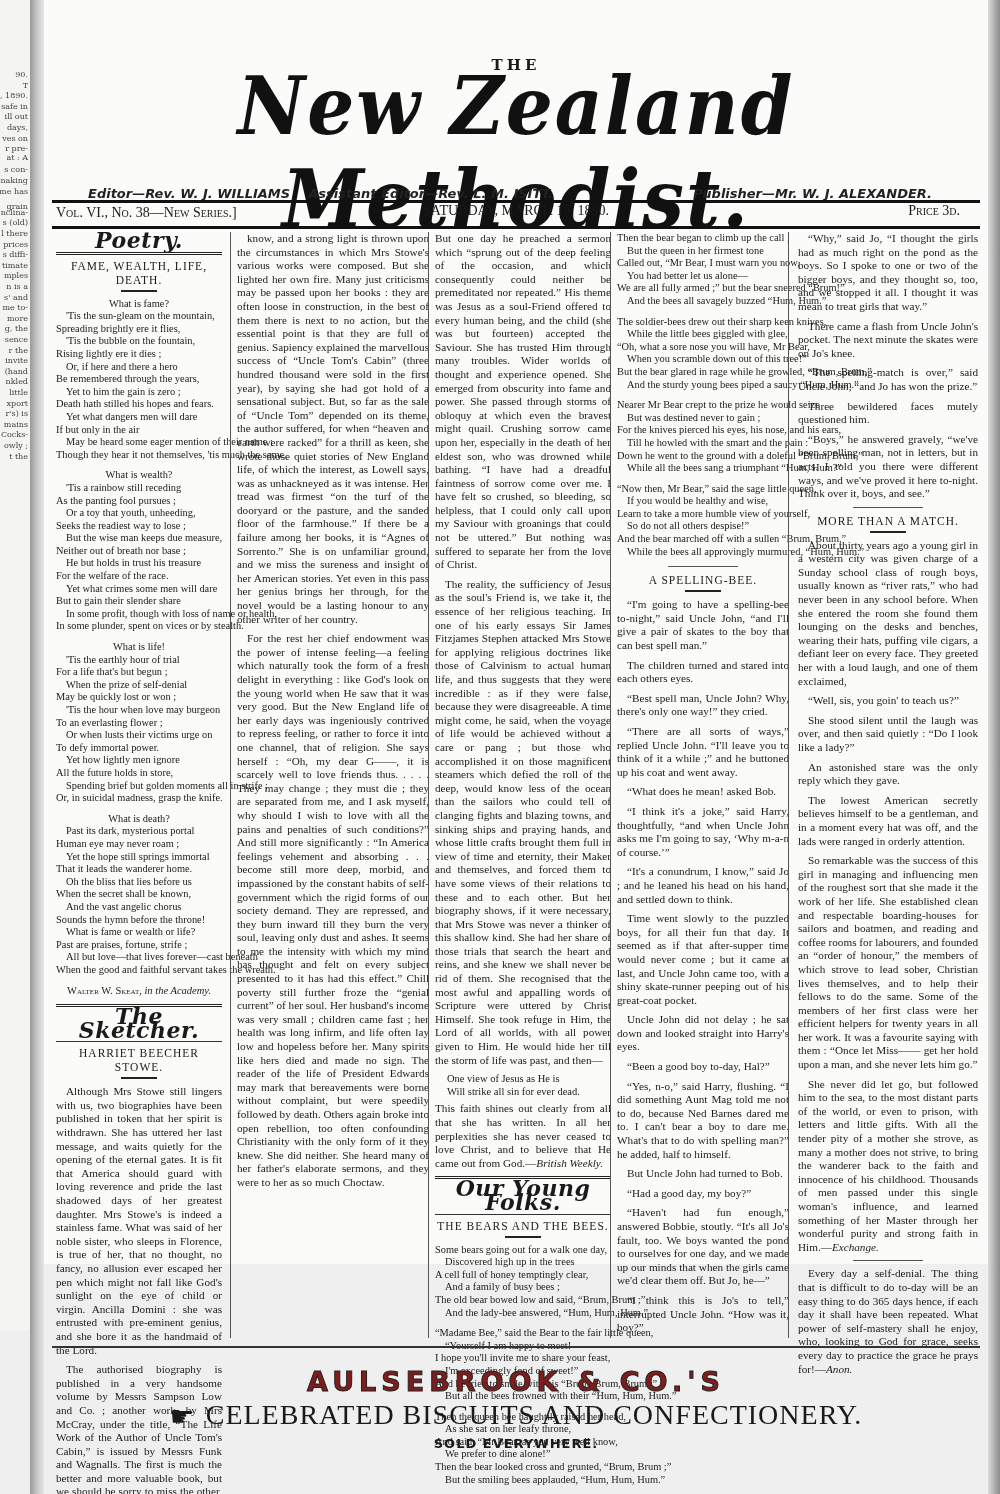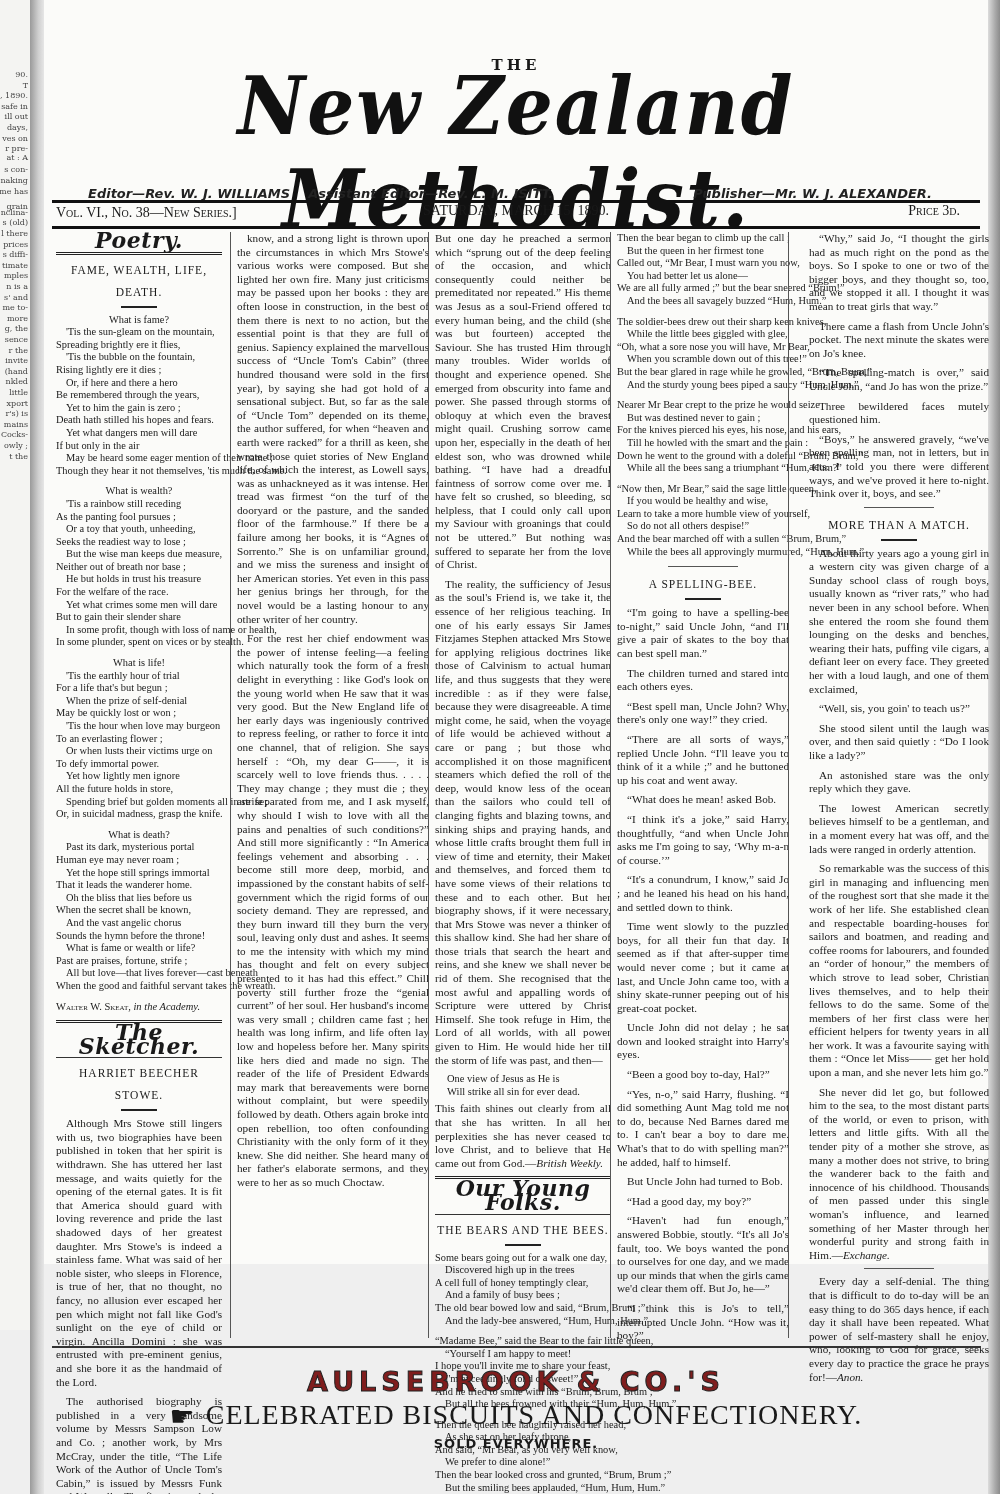--- a/index.html
+++ b/index.html
@@ -32,34 +32,34 @@
   .dateline .price { position:absolute; right:20px; top:0; font-variant:small-caps; }
 
   .cols { position:absolute; top:232px; left:12px; width:920px; height:1106px; }
   .col { position:absolute; top:0; height:1106px; font-family:"Liberation Serif",serif;
          font-size:11.2px; line-height:13.6px; text-align:justify; }
   .col.sep { border-left:1px solid #555; }
   .c1 { left:0; width:166px; }
   .c2 { left:174px; width:192px; padding-left:6px; }
   .c3 { left:372px; width:176px; padding-left:6px; }
   .c4 { left:554px; width:172px; padding-left:6px; }
-  .c5 { left:732px; width:180px; padding-left:20px; }
+  .c5 { left:732px; width:180px; padding-left:9px; }
 
   .blackletter { font-family:"DejaVu Serif",serif; font-weight:bold; text-align:center; font-size:22px;
                  letter-spacing:0.5px; margin:2px 0 4px; font-style:italic; }
   .secrule { border-top:1px solid #333; margin:3px 0; }
   .secrule.double { border-top:3px double #222; }
-  .headline { text-align:center; font-size:11.5px; letter-spacing:1px; margin:4px 0 2px; line-height:22px; }
+  .headline { text-align:center; font-size:11.5px; letter-spacing:1px; margin:4px 0 2px; line-height:14px; }
   .shortbar { width:36px; margin:3px auto 6px; border-top:2px solid #222; }
   .poem { text-align:left; font-size:10.4px; line-height:12.6px; }
   .poem .st { margin-bottom:8px; }
   .poem .l { display:block; white-space:nowrap; }
   .poem .l.i { padding-left:10px; }
   .poem .sh { text-align:center; display:block; }
-  .byline { text-align:left; font-size:10.5px; margin:4px 0 6px; font-variant:small-caps; }
+  .byline { text-align:center; font-size:10.5px; margin:4px 0 6px; font-variant:small-caps; }
   .byline i { font-variant:normal; }
   p { margin:0 0 6px; text-indent:10px; }
   .credit { font-style:italic; }
   .quote { padding-left:12px; font-size:10.5px; line-height:12.6px; margin:2px 0 4px; text-indent:0; }
   .short-rule { width:70px; border-top:1px solid #555; margin:6px auto; }
 
   .ad { position:absolute; left:0; width:944px; top:1346px; height:100px; text-align:center; }
   .ad .adrule { border-top:2px solid #333; margin:0 8px; }
   .ad .brand { font-family:"DejaVu Sans",sans-serif; font-weight:bold; font-size:27px; letter-spacing:5px;
                margin-top:18px; color:#7f1d1d; -webkit-text-stroke:1px #222; }

